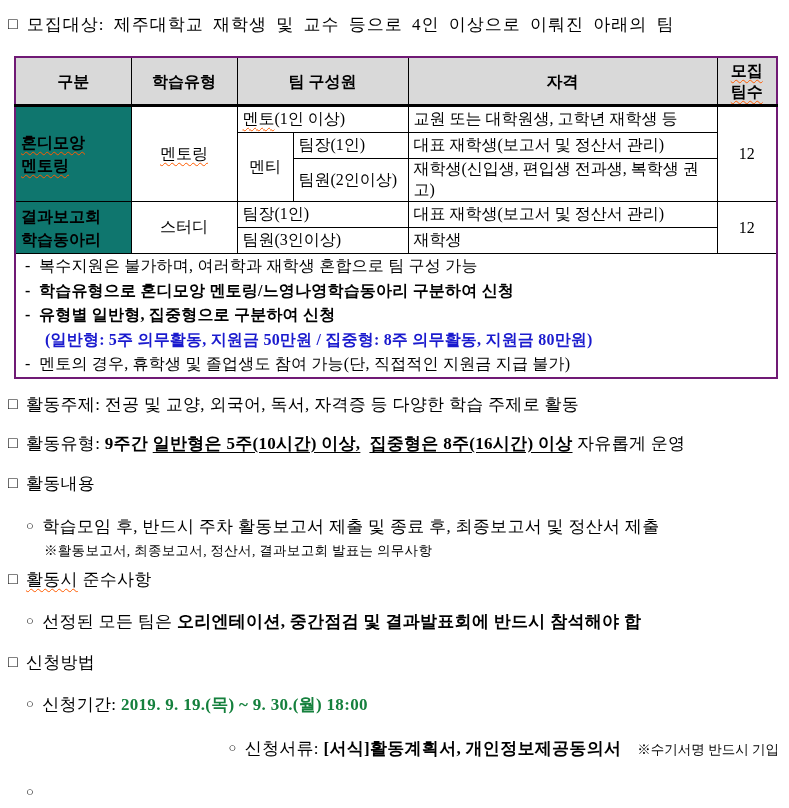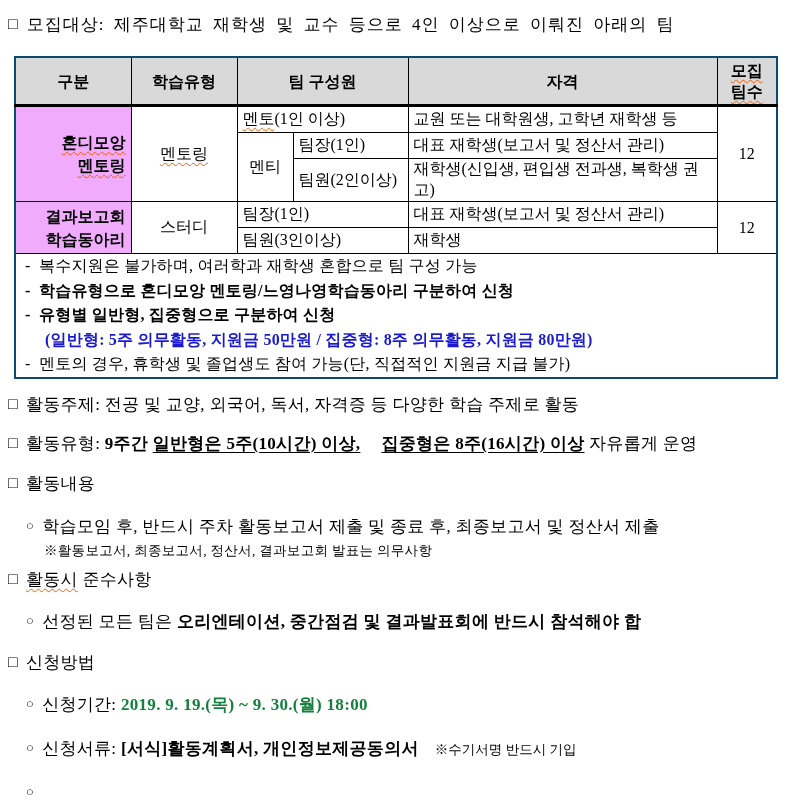--- a/index.html
+++ b/index.html
@@ -5,52 +5,52 @@
   html,body{margin:0;padding:0;background:#ffffff;}
   body{width:789px;font-family:"Liberation Serif","DejaVu Serif",serif;color:#000;}
   .doc{padding:8px 10px 10px 8px;}
 
   
   .l{font-size:17px;line-height:26px;letter-spacing:0.3px;white-space:nowrap;}
   .sq-bullet{display:inline-block;margin:0 8px 0 0;font-size:16px;transform:translateY(-1px);}
   .circ{display:inline-block;margin:0 8px 0 18px;font-size:13px;transform:translateY(-2px);}
   .b{font-weight:bold;}
   .u{text-decoration:underline;text-underline-offset:3px;}
-  .gap-l{margin-left:21px;text-align:right;}
+  .gap-l{margin-left:9px;text-align:right;}
   .red{color:#15803d;font-weight:bold;}
   .blue{color:#1a1ace;font-weight:bold;}
   .sq{text-decoration:underline;text-decoration-style:wavy;text-decoration-color:#ff5a00;text-decoration-thickness:1px;text-underline-offset:3px;}
 
   .title-line{margin:4px 0 0 0;word-spacing:4px;letter-spacing:1px;}
 
   
-  table.rec{border-collapse:collapse;table-layout:fixed;margin:18px 0 0 6px;border:2px solid #0c4a6e;}
+  table.rec{border-collapse:collapse;table-layout:fixed;margin:18px 0 0 6px;border:2px solid #701a75;}
   table.rec td,table.rec th{border:1px solid #000;padding:0 5px;font-size:16px;overflow:hidden;}
   table.rec th{background:#d9d9d9;font-weight:bold;height:46px;text-align:center;border-bottom:3px solid #000;line-height:21px;}
   table.rec td{height:25px;}
-  td.cat{background:#f0abfc;font-weight:bold;text-align:right;line-height:23px;}
+  td.cat{background:#0f766e;font-weight:bold;text-align:left;line-height:23px;}
   td.center{text-align:center;}
   td.qual .paren{font-size:16px;letter-spacing:0;}
   td.notes-cell{padding:3px 6px 5px 6px;border-top:2px solid #000;}
   .note-line{font-size:16px;line-height:24.5px;white-space:nowrap;letter-spacing:0.2px;}
   .note-dash{display:inline-block;width:14px;text-align:left;margin-left:4px;}
   .note-indent{padding-left:24px;}
   .g2 td{border-top:2px solid #000;}
 
   .l-topic{margin-top:13px;}
   .l-type{margin-top:13px;}
   .l-content{margin-top:14px;}
   .l-item1{margin-top:17px;}
   .l-item2{margin-top:18px;}
   .l-cnote{margin-top:0;padding-left:36px;font-size:13.5px;line-height:20px;}
   .l-comp{margin-top:6px;}
   .l-compitem{margin-top:16px;}
   .l-apply{margin-top:14px;}
   .l-period{margin-top:16px;}
-  .l-docs{margin-top:17px;}
+  .l-docs{margin-top:17px;text-align:right;}
   .l-submit{margin-top:17px;}
   .docs-note{font-size:13.5px;margin-left:16px;letter-spacing:0;}
 </style>
 </head>
 <body>
 
 <div class="doc">
 
   <div class="l title-line">
     <span class="sq-bullet">□</span><span>모집대상: </span><span>제주대학교 재학생 및 교수 등으로 4인 이상으로 이뤄진 아래의 팀</span>

